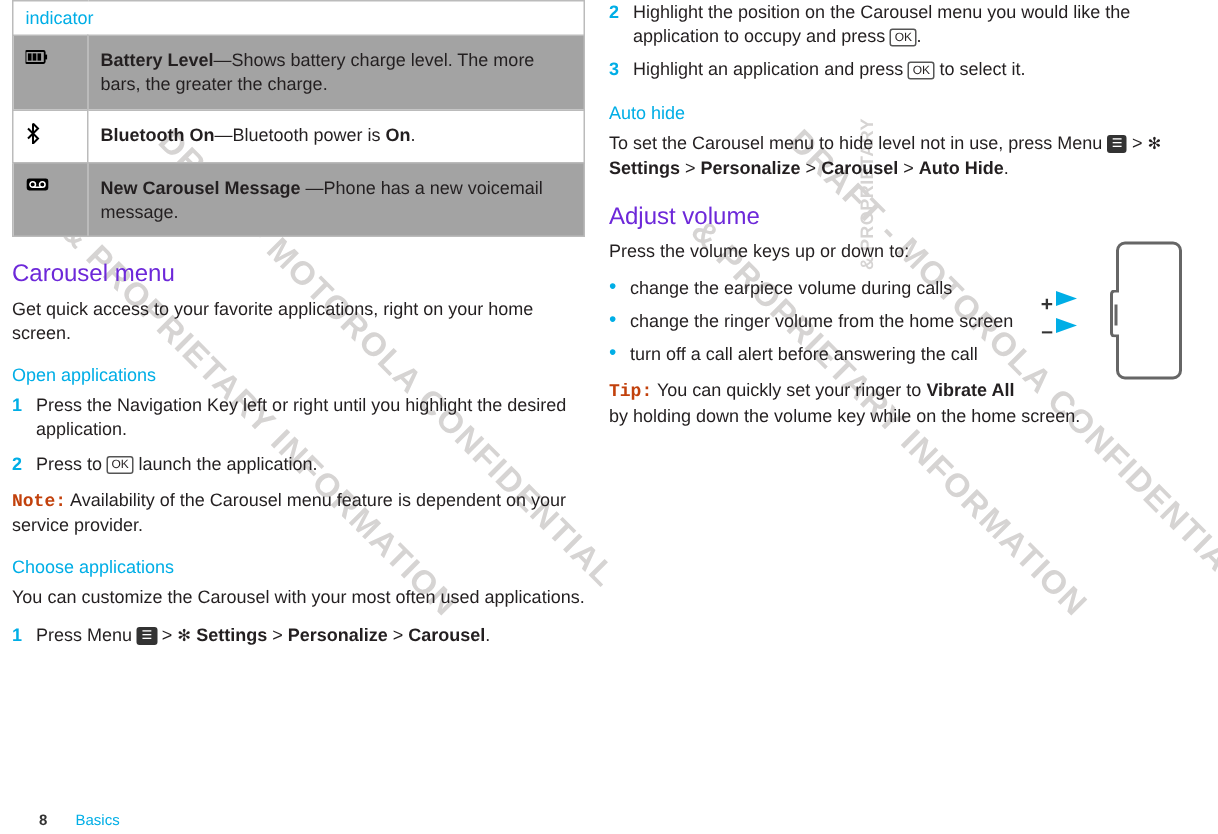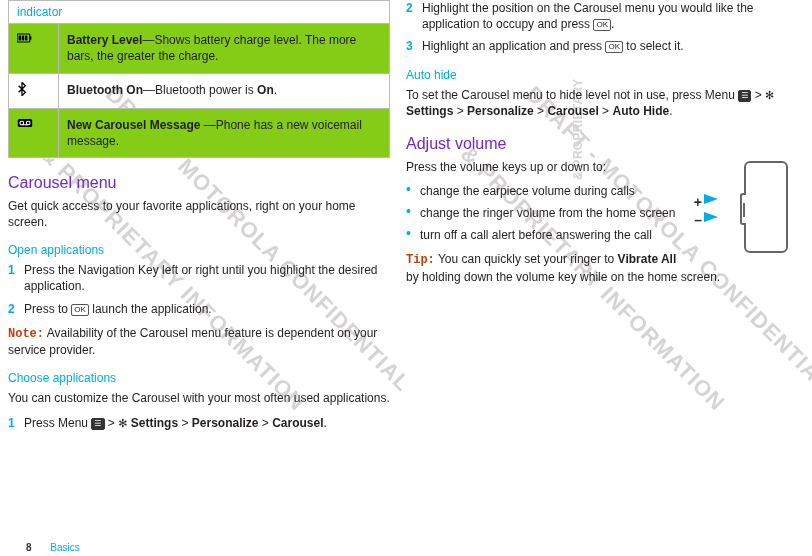--- a/index.html
+++ b/index.html
@@ -34,21 +34,21 @@
     border: 1px solid #bbb;
     padding: 8px 8px;
     text-align: left;
     vertical-align: top;
   }
   table.ind th {
     color: #00aee6;
     font-weight: normal;
     padding: 3px 8px;
   }
-  table.ind tr.shade td { background: #84cc16; }
+  table.ind tr.shade td { background: #a3a3a3; }
   table.ind td.icon { width: 50px; text-align: left; }
   .bold { font-weight: bold; }
   h2.blue {
     color: #6d28d9;
     font-weight: normal;
     font-size: 16px;
     margin: 14px 0 4px 0;
   }
   h3.blue {
     color: #00aee6;

